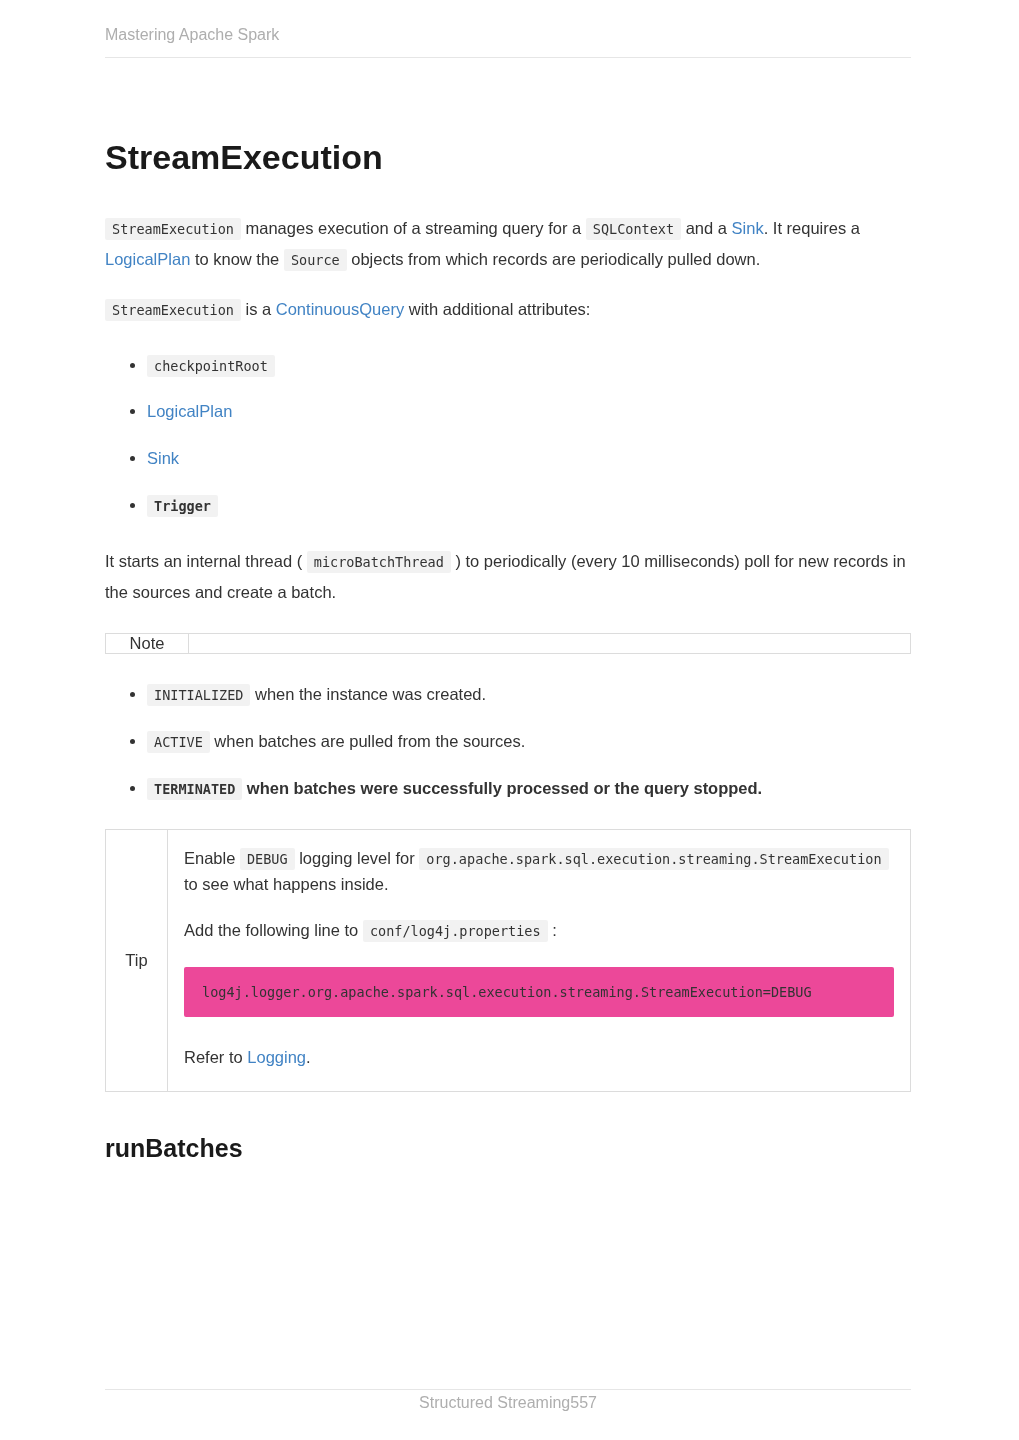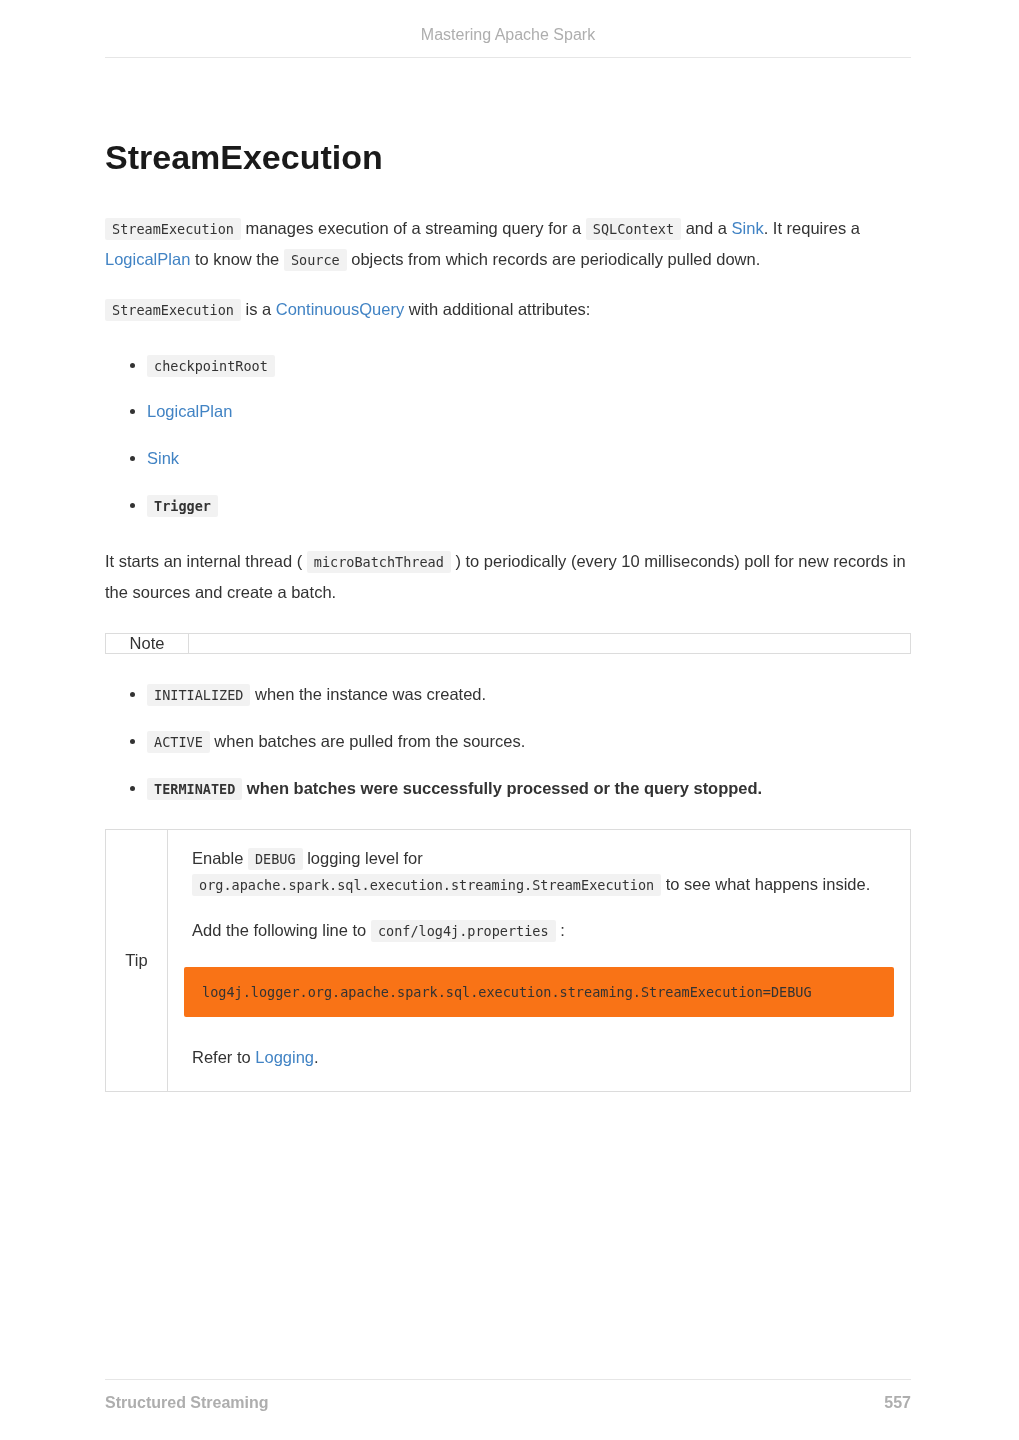--- a/index.html
+++ b/index.html
@@ -14,34 +14,32 @@
     overflow: hidden;
   }
 
   
   .page-header {
     margin: 0 108px 0 105px;
     padding: 26px 0 13px;
     border-bottom: 1px solid #e6e6e6;
     color: #aeaeae;
     font-size: 16px;
-    text-align: center;
   }
   .page-footer {
     position: absolute;
     left: 105px;
     right: 108px;
     bottom: 28px;
     border-top: 1px solid #e6e6e6;
-    padding-top: 14px;
+    padding-top: 4px;
     display: flex;
-    justify-content: space-between;
+    justify-content: center;
     color: #aeaeae;
     font-size: 16px;
-    font-weight: bold;
   }
 
   
   .content { margin: 0 108px 0 105px; }
 
   h1.doc-title {
     font-size: 34px;
     font-weight: bold;
     color: #1a1a1a;
     margin: 80px 0 36px;
@@ -108,27 +106,27 @@
   .notebox .adm-label { width: 83px; }
   .tipbox  .adm-label { width: 62px; }
   .admonition .adm-body {
     flex: 1 1 auto;
     padding: 13px 16px;
     font-size: 16.5px;
     line-height: 1.5;
   }
   .tipbox .adm-body { padding: 16px 16px 14px; }
   .tipbox .adm-body p {
-    margin: 0 8px 20px;
+    margin: 0 0 20px;
     font-size: 16.5px;
     line-height: 1.55;
   }
   .tipbox .adm-body p.last { margin-bottom: 6px; }
   .tipbox pre.codeblock {
-    background: #f97316;
+    background: #ec4899;
     margin: 24px 0 28px;
     padding: 15px 18px;
     font-family: "DejaVu Sans Mono", monospace;
     font-size: 13.5px;
     color: #333;
     white-space: pre-wrap;
     border-radius: 2px;
   }
 </style>
 </head>
@@ -171,20 +169,21 @@
     <div class="admonition tipbox">
       <div class="adm-label">Tip</div>
       <div class="adm-body">
         <p><span>Enable </span><code class="chip">DEBUG</code><span> logging level for </span><code class="chip">org.apache.spark.sql.execution.streaming.StreamExecution</code><span> to see what happens inside.</span></p>
         <p><span>Add the following line to </span><code class="chip">conf/log4j.properties</code><span> :</span></p>
         <pre class="codeblock">log4j.logger.org.apache.spark.sql.execution.streaming.StreamExecution=DEBUG</pre>
         <p class="last"><span>Refer to </span><a class="link">Logging</a><span>.</span></p>
       </div>
     </div>
 
+    <h2 class="doc-subtitle">runBatches</h2>
 
   </main>
 
   <footer class="page-footer">
     <span>Structured Streaming</span>
     <span>557</span>
   </footer>
 
 </div>
 

